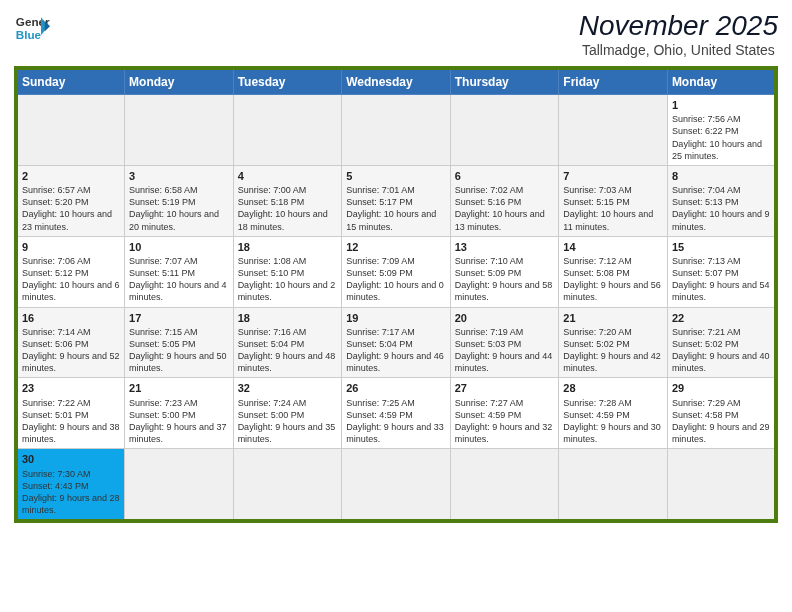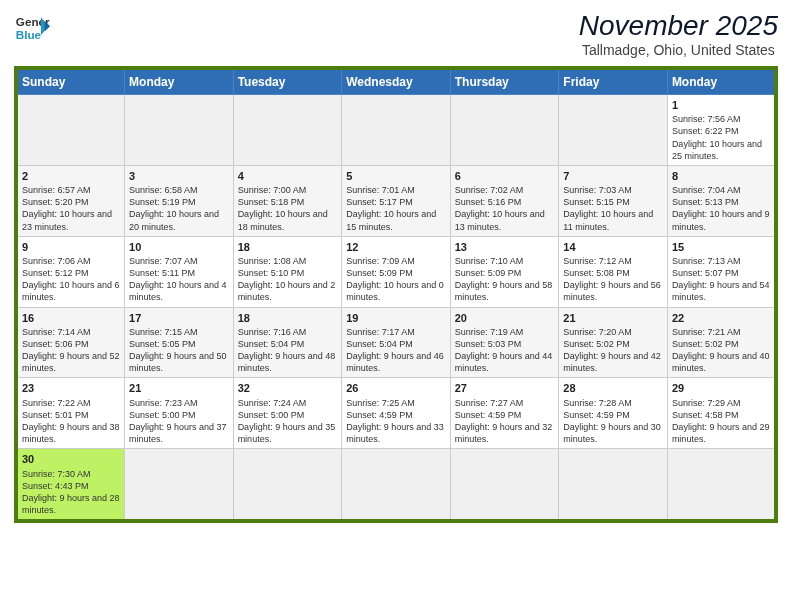--- a/index.html
+++ b/index.html
@@ -80,21 +80,21 @@
     }
     .day-info {
       font-size: 9px;
       color: #333;
       line-height: 1.35;
     }
     .row-shade td {
       background: #f5f5f5;
     }
     .last-row td {
-      background: #bef264;
+      background: #0ea5e9;
     }
   </style>
 </head>
 <body>
 
 <div class="page">
   <div class="header">
     <div class="logo">
       <svg class="logo-icon" viewBox="0 0 40 40">
         <text x="2" y="18" font-size="13" font-family="Arial" font-weight="bold" fill="#333">General</text>

